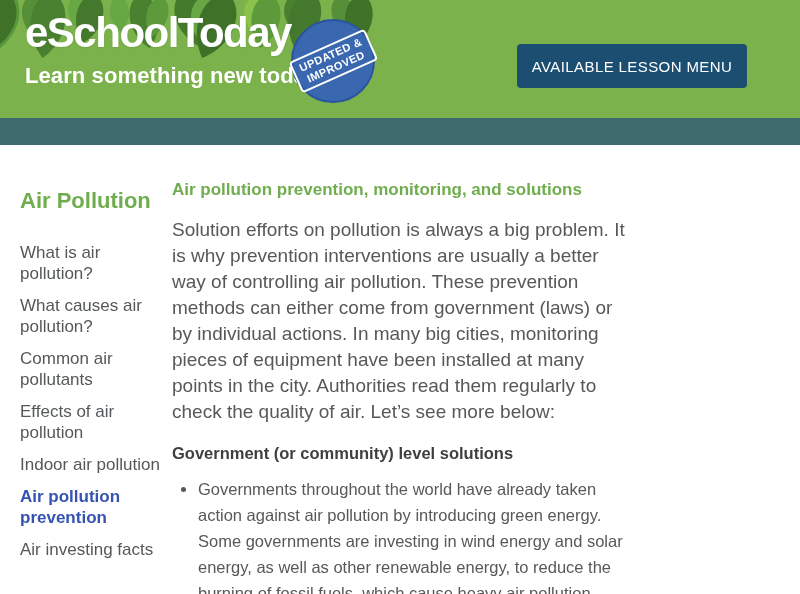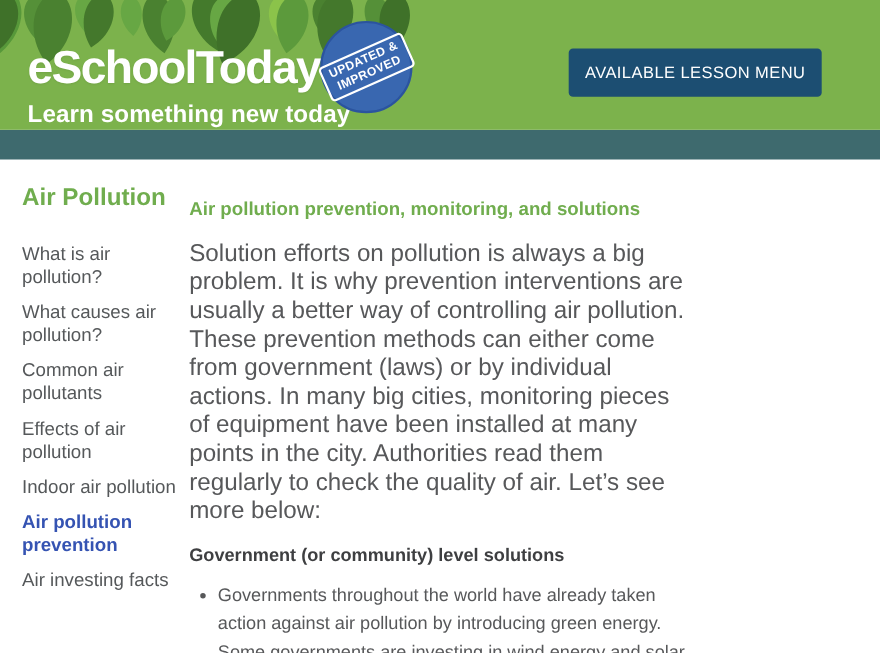--- a/index.html
+++ b/index.html
@@ -5,21 +5,21 @@
   html,body { margin:0; padding:0; }
   body {
     width:800px; height:594px; overflow:hidden;
     background:#ffffff;
     font-family:"Liberation Sans","DejaVu Sans",sans-serif;
     -webkit-font-smoothing:antialiased;
   }
   
   .header { position:relative; height:118px; background:#7cb24c; overflow:hidden; }
   .leaves { position:absolute; top:0; left:0; pointer-events:none; }
-  .logo-block { position:absolute; left:25px; top:40px; z-index:2; }
+  .logo-block { position:absolute; left:25px; top:12px; z-index:2; }
   .logo {
     color:#fff; font-size:42px; font-weight:bold; letter-spacing:-1.5px;
     line-height:1; text-shadow:0 1px 2px rgba(0,0,0,0.08); cursor:pointer;
   }
   .tagline { color:#fff; font-size:22px; margin-top:9px; font-weight:bold; letter-spacing:0.1px;text-align:right; }
   .badge {
     position:absolute; left:291px; top:19px; width:84px; height:84px;
     border-radius:50%; background:#3967b0; border:2px solid #2b549e;
     box-sizing:border-box; display:flex; align-items:center; justify-content:center;
     z-index:3;
@@ -33,33 +33,33 @@
   .badge-stamp span { display:block; }
   .menu-btn {
     position:absolute; left:517px; top:44px; width:230px; height:44px;
     background:#1c4e72; color:#ffffff; border:none; border-radius:4px;
     font-size:15px; letter-spacing:0.4px; font-family:inherit; cursor:pointer;
   }
   
   .teal-bar { height:27px; background:#3e6a6e; }
   
   .content { display:flex; align-items:flex-start; }
-  .sidebar { flex:none; width:152px; padding:21px 0 0 20px; }
+  .sidebar { flex:none; width:152px; padding:43px 0 0 20px; }
   .sidebar-title { color:#70ad4e; font-size:22px; font-weight:bold; margin:0 0 28px 0; }
   .nav-item {
     display:block; color:#55585a; font-size:17px; line-height:21px;
     margin-bottom:11px; text-decoration:none; cursor:pointer;
   }
   .nav-item.active { color:#3553b2; font-weight:bold; }
   .main-col { width:458px; padding-top:33px; margin-left:0; }
   .page-title {
     color:#70ad4e; font-size:17px; line-height:24px; font-weight:bold;
     margin:0; max-width:442px;
   }
-  .intro { color:#57585a; font-size:22px; line-height:26px; margin:15px 0 0 0; }
+  .intro { color:#57585a; font-size:19px; line-height:26px; margin:15px 0 0 0; }
   .subheading { color:#3e3f41; font-size:16.5px; font-weight:bold; margin:19px 0 0 0; }
   .bullet-list { margin:13px 0 0 0; padding-left:26px; color:#57585a; }
   .bullet-list li { font-size:16.5px; line-height:26px; }
 </style>
 </head>
 <body>
 
 <div>
 
   <header class="header">

